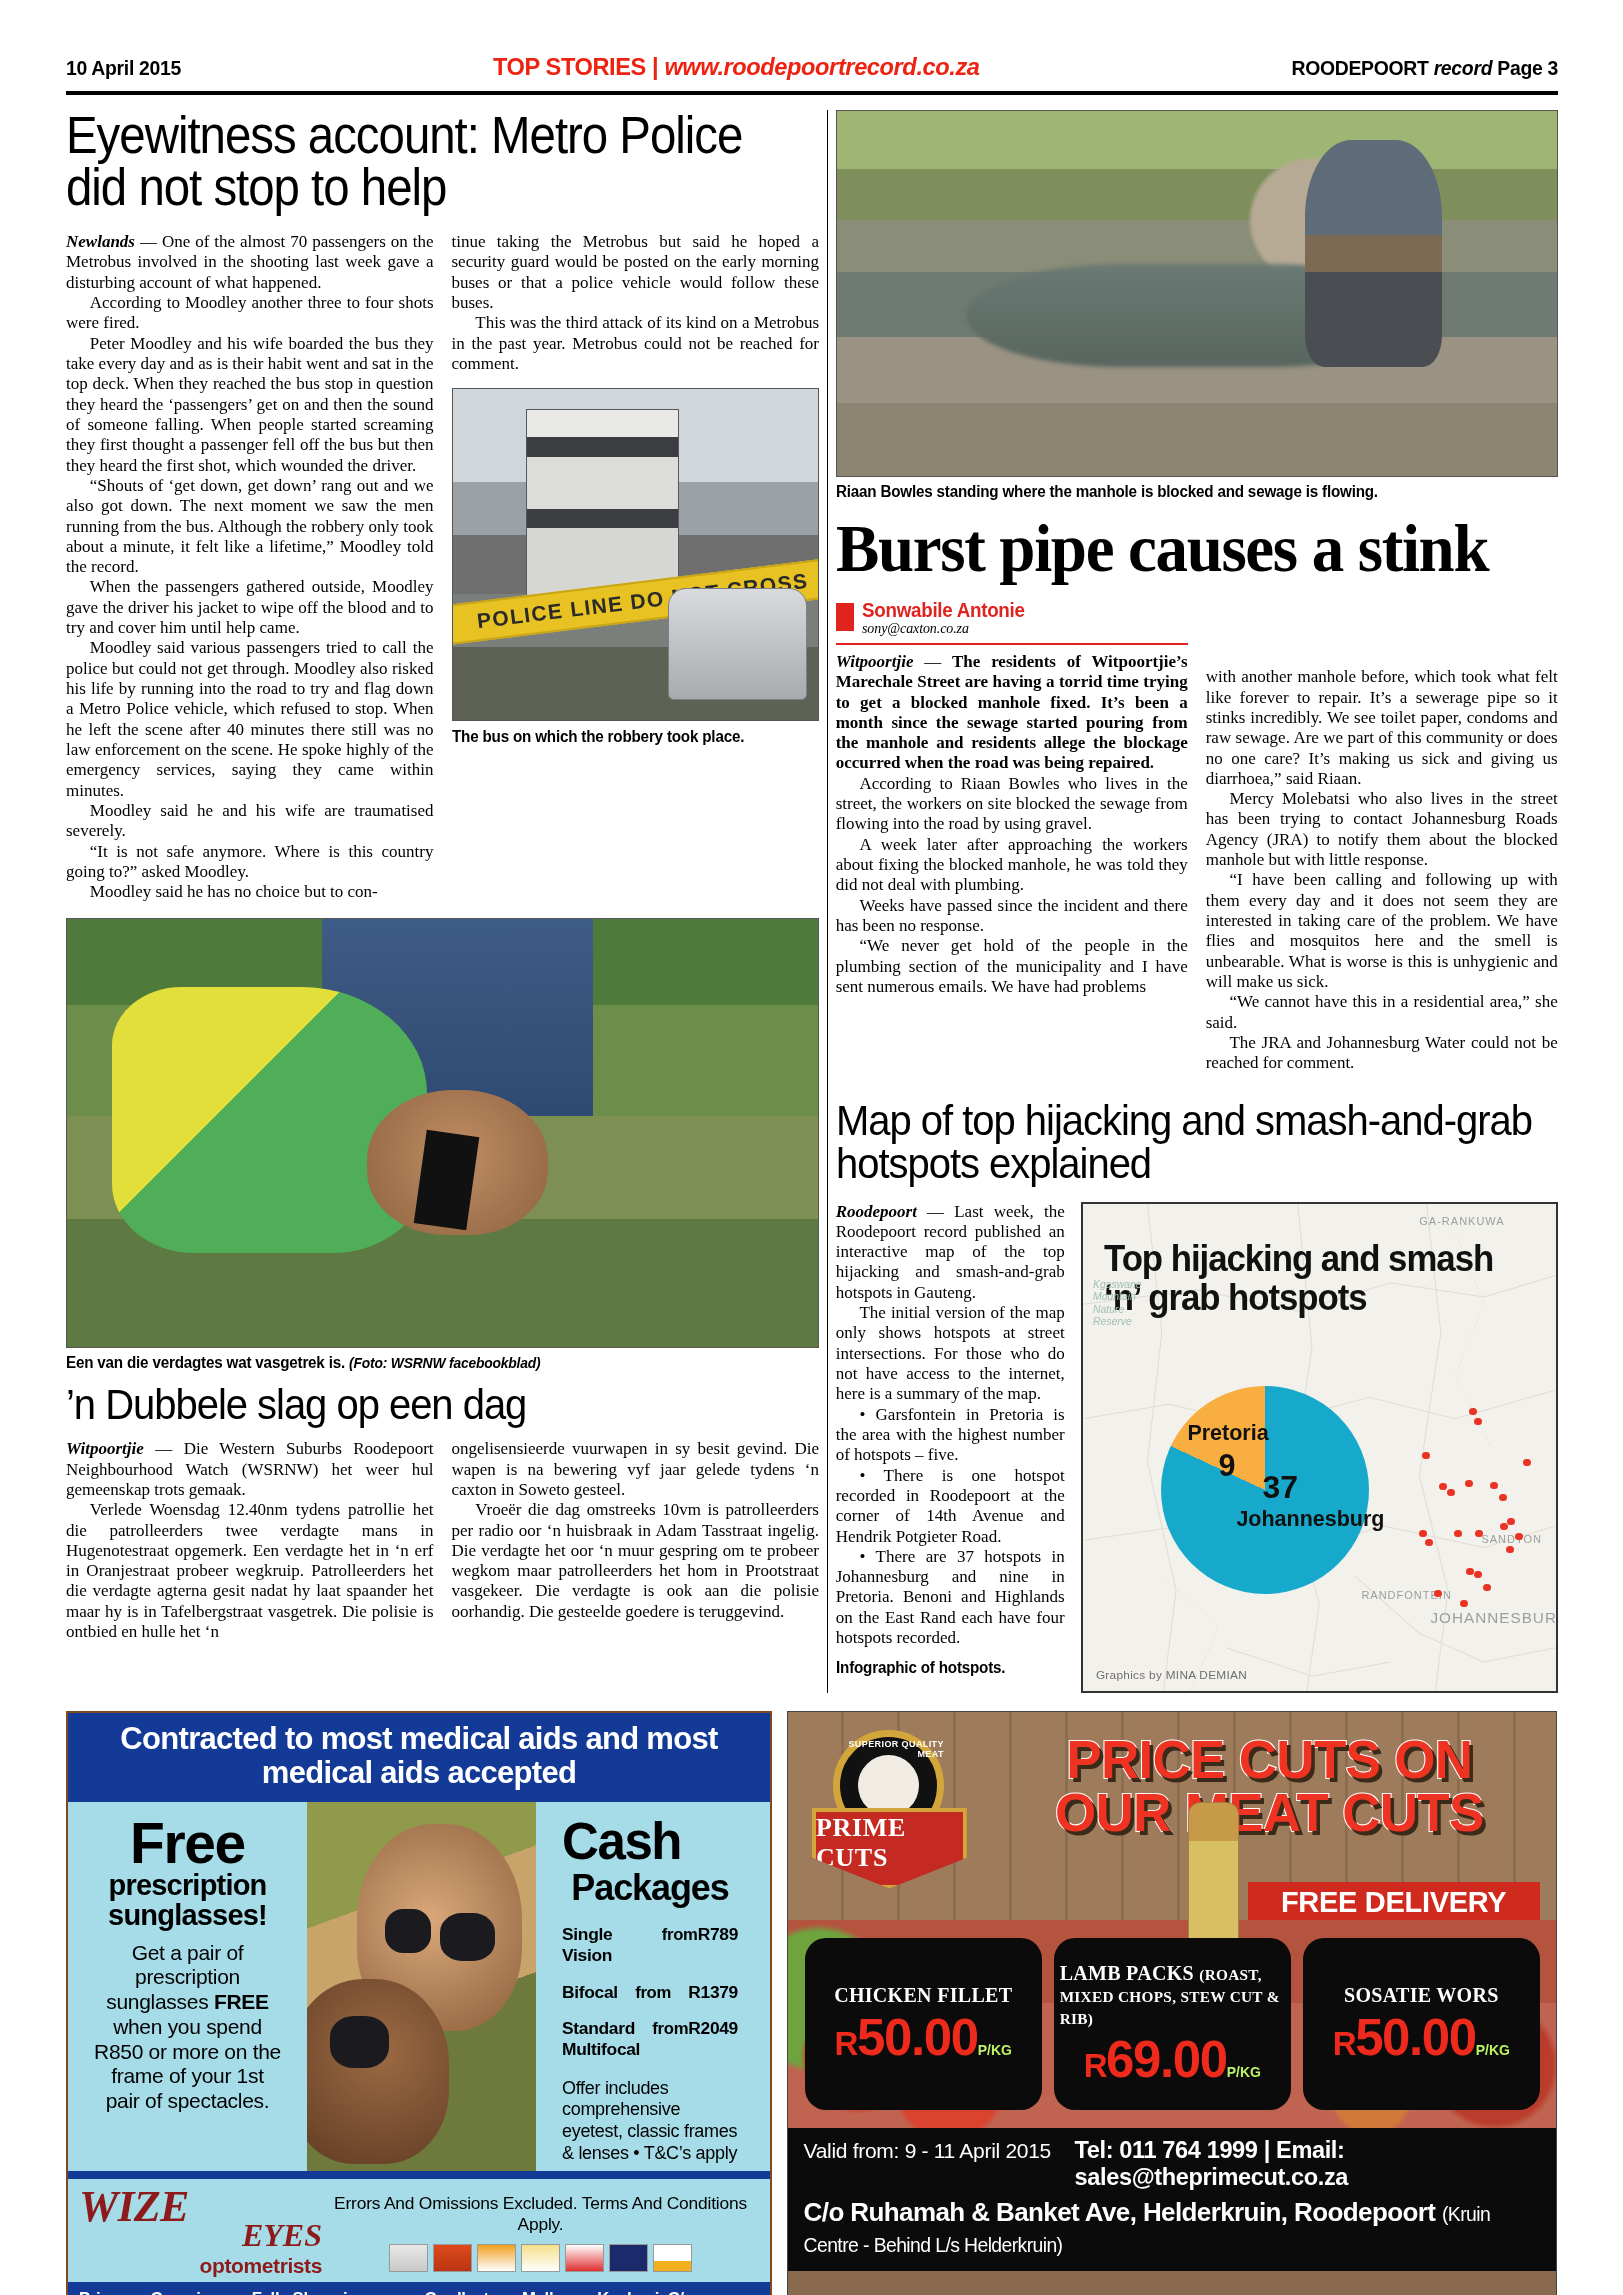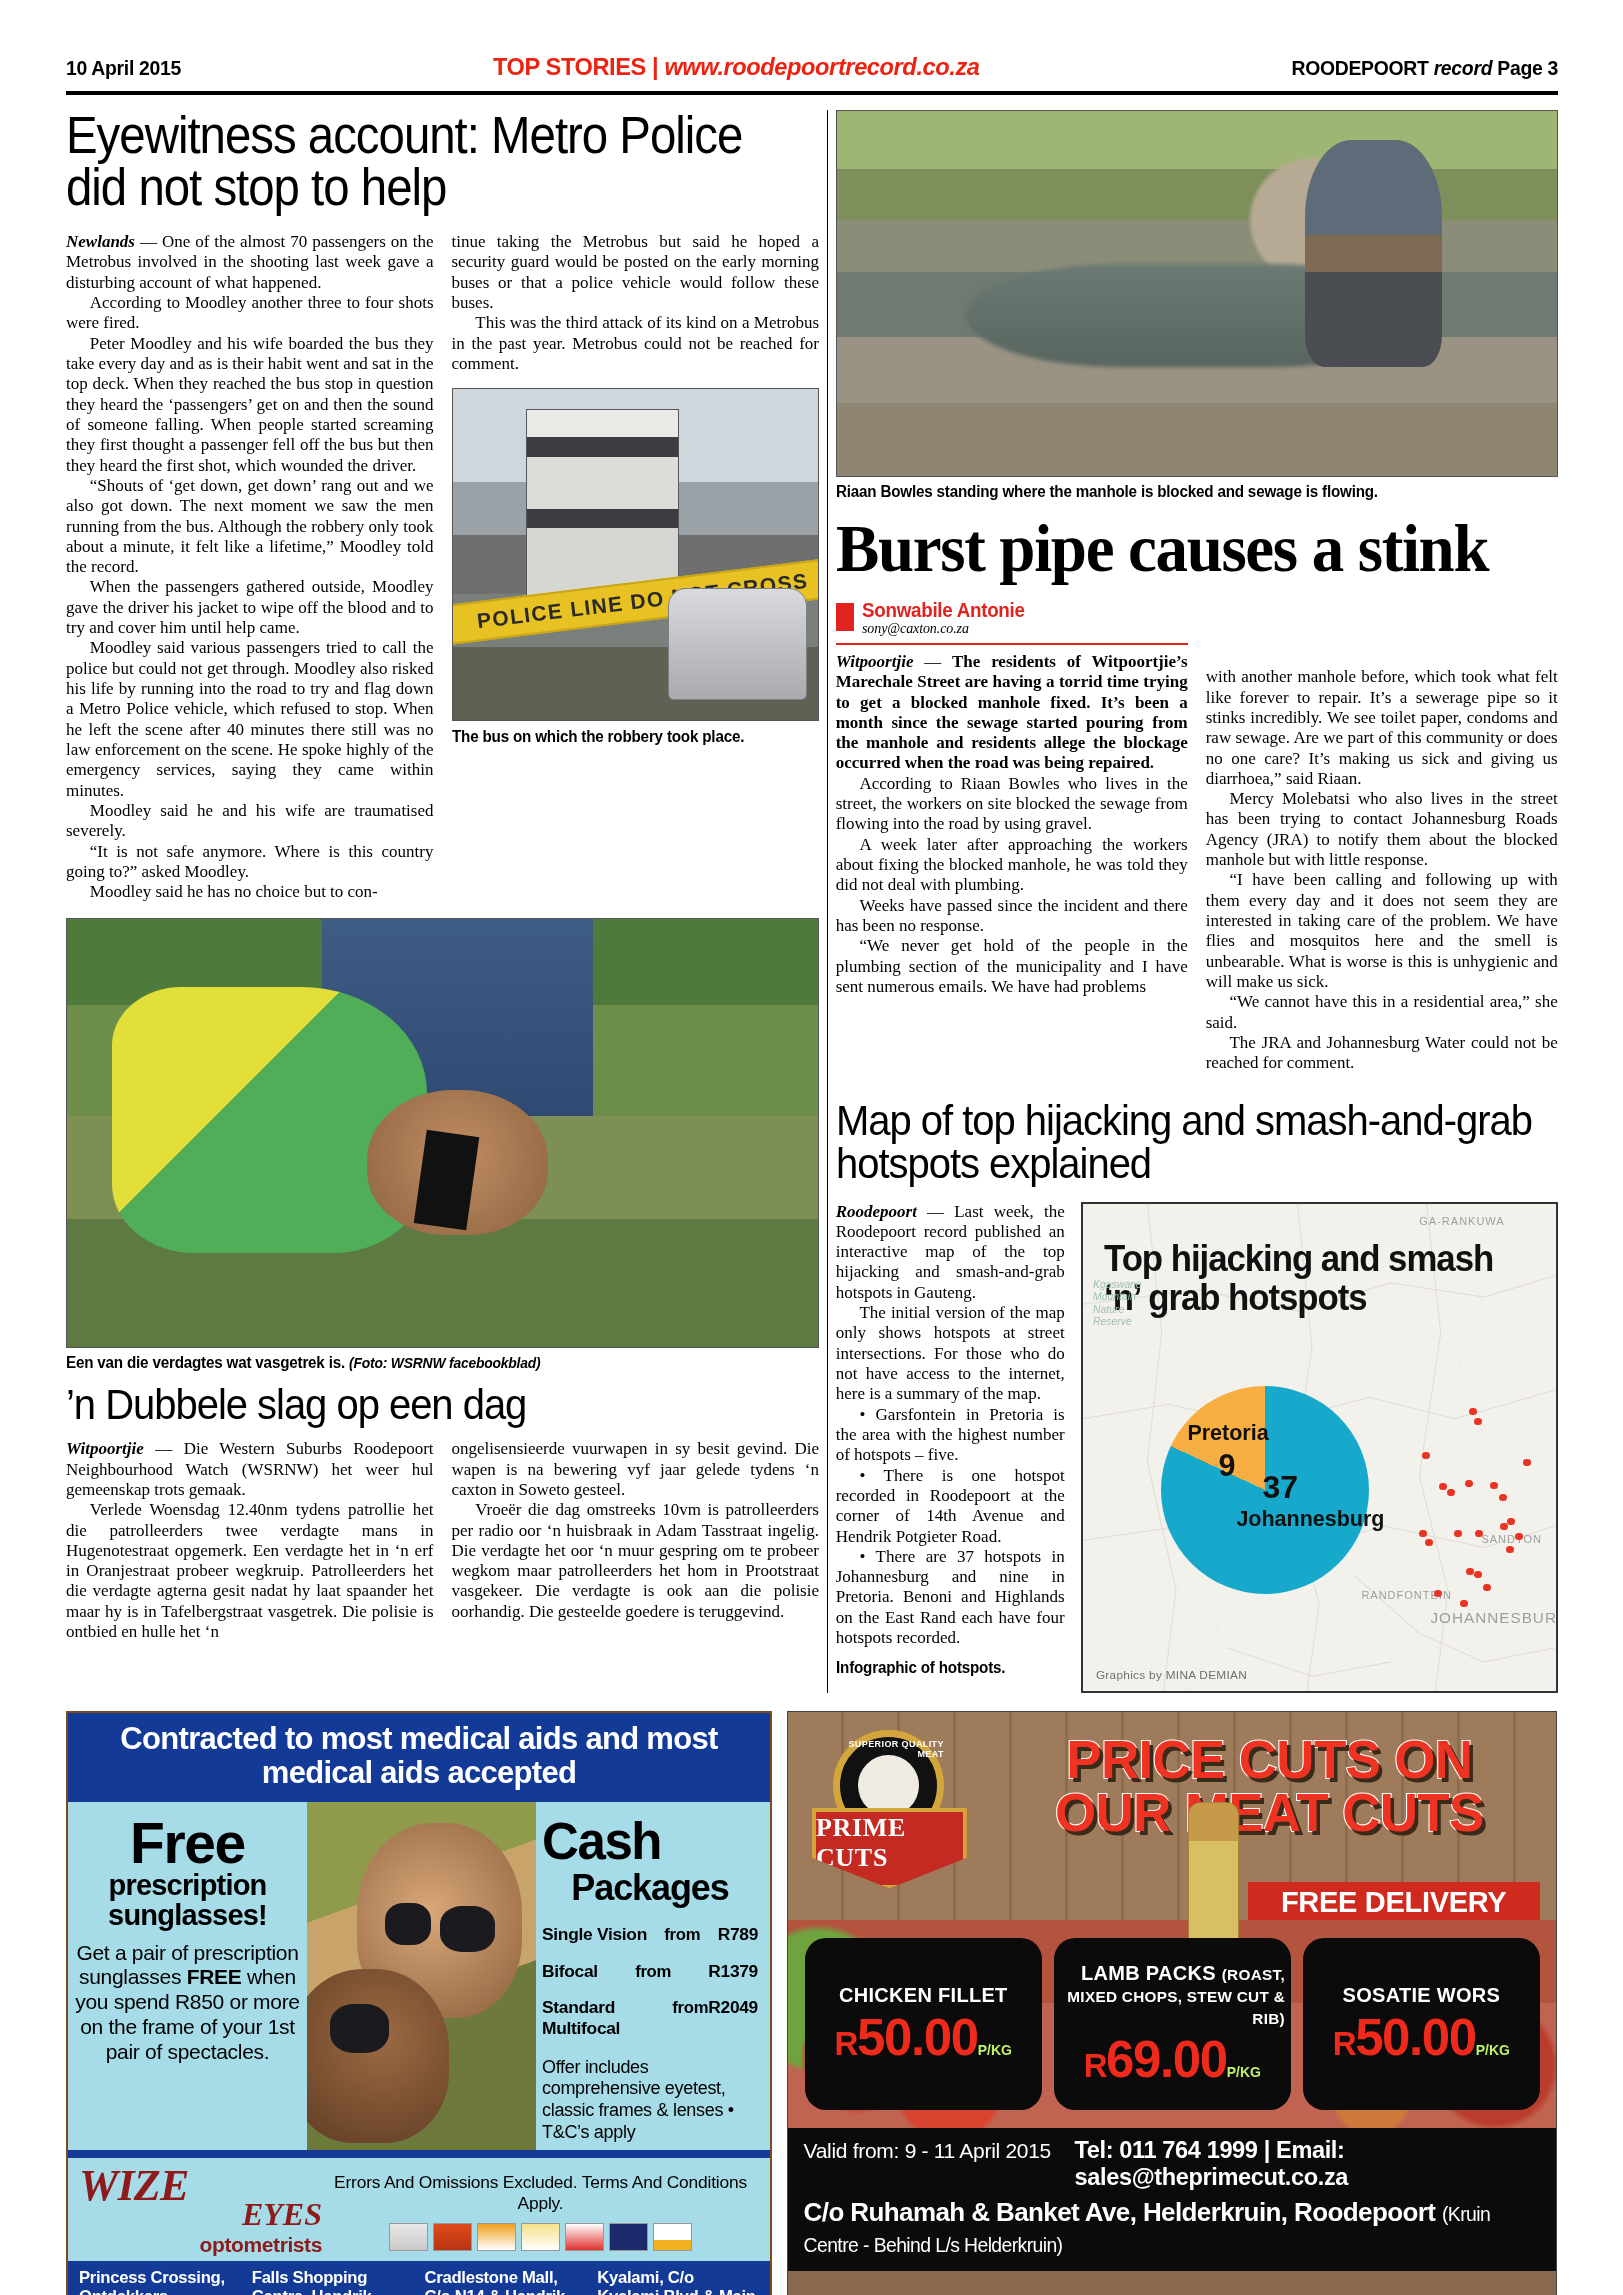--- a/index.html
+++ b/index.html
@@ -181,21 +181,21 @@
   
   .ads-row { display:flex; gap:15.3px; margin-top:18px; }
   .ad { position:relative; }
   .ad-eyes { width:706px; border:2.1px solid #7a4a22; background:#a6dbe8; }
   .ad-eyes .banner {
     background:#123a96; color:#fff; text-align:center; padding:9.7px 7px 12.5px 7px;
     font-family:"Liberation Sans", sans-serif; font-weight:bold; font-size:31px;
     line-height:1.08; letter-spacing:-0.7px;
   }
   .eyes-mid { display:flex; }
-  .eyes-col { padding:7px 6px; }
+  .eyes-col { padding:7px 26px; }
   .eyes-left { width:239px; text-align:center; }
   .eyes-left .big {
     font-family:"Liberation Sans", sans-serif; font-weight:bold; font-size:57px;
     letter-spacing:-1.4px; line-height:0.95; margin:7px 0 0 0;
   }
   .eyes-left .sub {
     font-family:"Liberation Sans", sans-serif; font-weight:bold; font-size:29px;
     letter-spacing:-0.8px; line-height:1.03; margin:1.4px 0 0 0;
   }
   .eyes-left .para {
@@ -338,22 +338,22 @@
     background:linear-gradient(#c79a4a 0 22%, #d9bf63 22% 100%);
     border-radius:12.5px 12.5px 7px 7px; border:1.4px solid #a6813c;
   }
   .price-cards { position:absolute; inset:0; display:flex; gap:12.5px; padding:18px 16.7px; }
   .pcard {
     flex:1; background:#0b0b0b; border-radius:21px; color:#fff;
     display:flex; flex-direction:column; align-items:center; justify-content:center;
     padding:7px 5.6px;
   }
   .pcard .nm {
-    font-family:Liberation Sans, sans-serif; font-weight:bold; font-size:20px;
-    letter-spacing:0.3px; text-align:right; line-height:1.12;
+    font-family:Liberation Serif, serif; font-weight:bold; font-size:20px;
+    letter-spacing:0.3px; text-align:left; line-height:1.12;
   }
   .pcard .nm small { font-size:15.3px; }
   .pcard .pr {
     font-family:"Liberation Sans", sans-serif; font-weight:bold; color:#ee2a1c;
     font-size:51px; letter-spacing:-1.4px; line-height:1; margin-top:5.6px;
   }
   .pcard .pr .r { font-size:33px; }
   .pcard .pr .kg { color:#bef264; font-size:14px; letter-spacing:0; }
   .meat-foot { background:#0b0b0b; color:#fff; padding:9.7px 15.3px 12.5px 15.3px; }
   .meat-foot .r1 { display:flex; align-items:baseline; }

